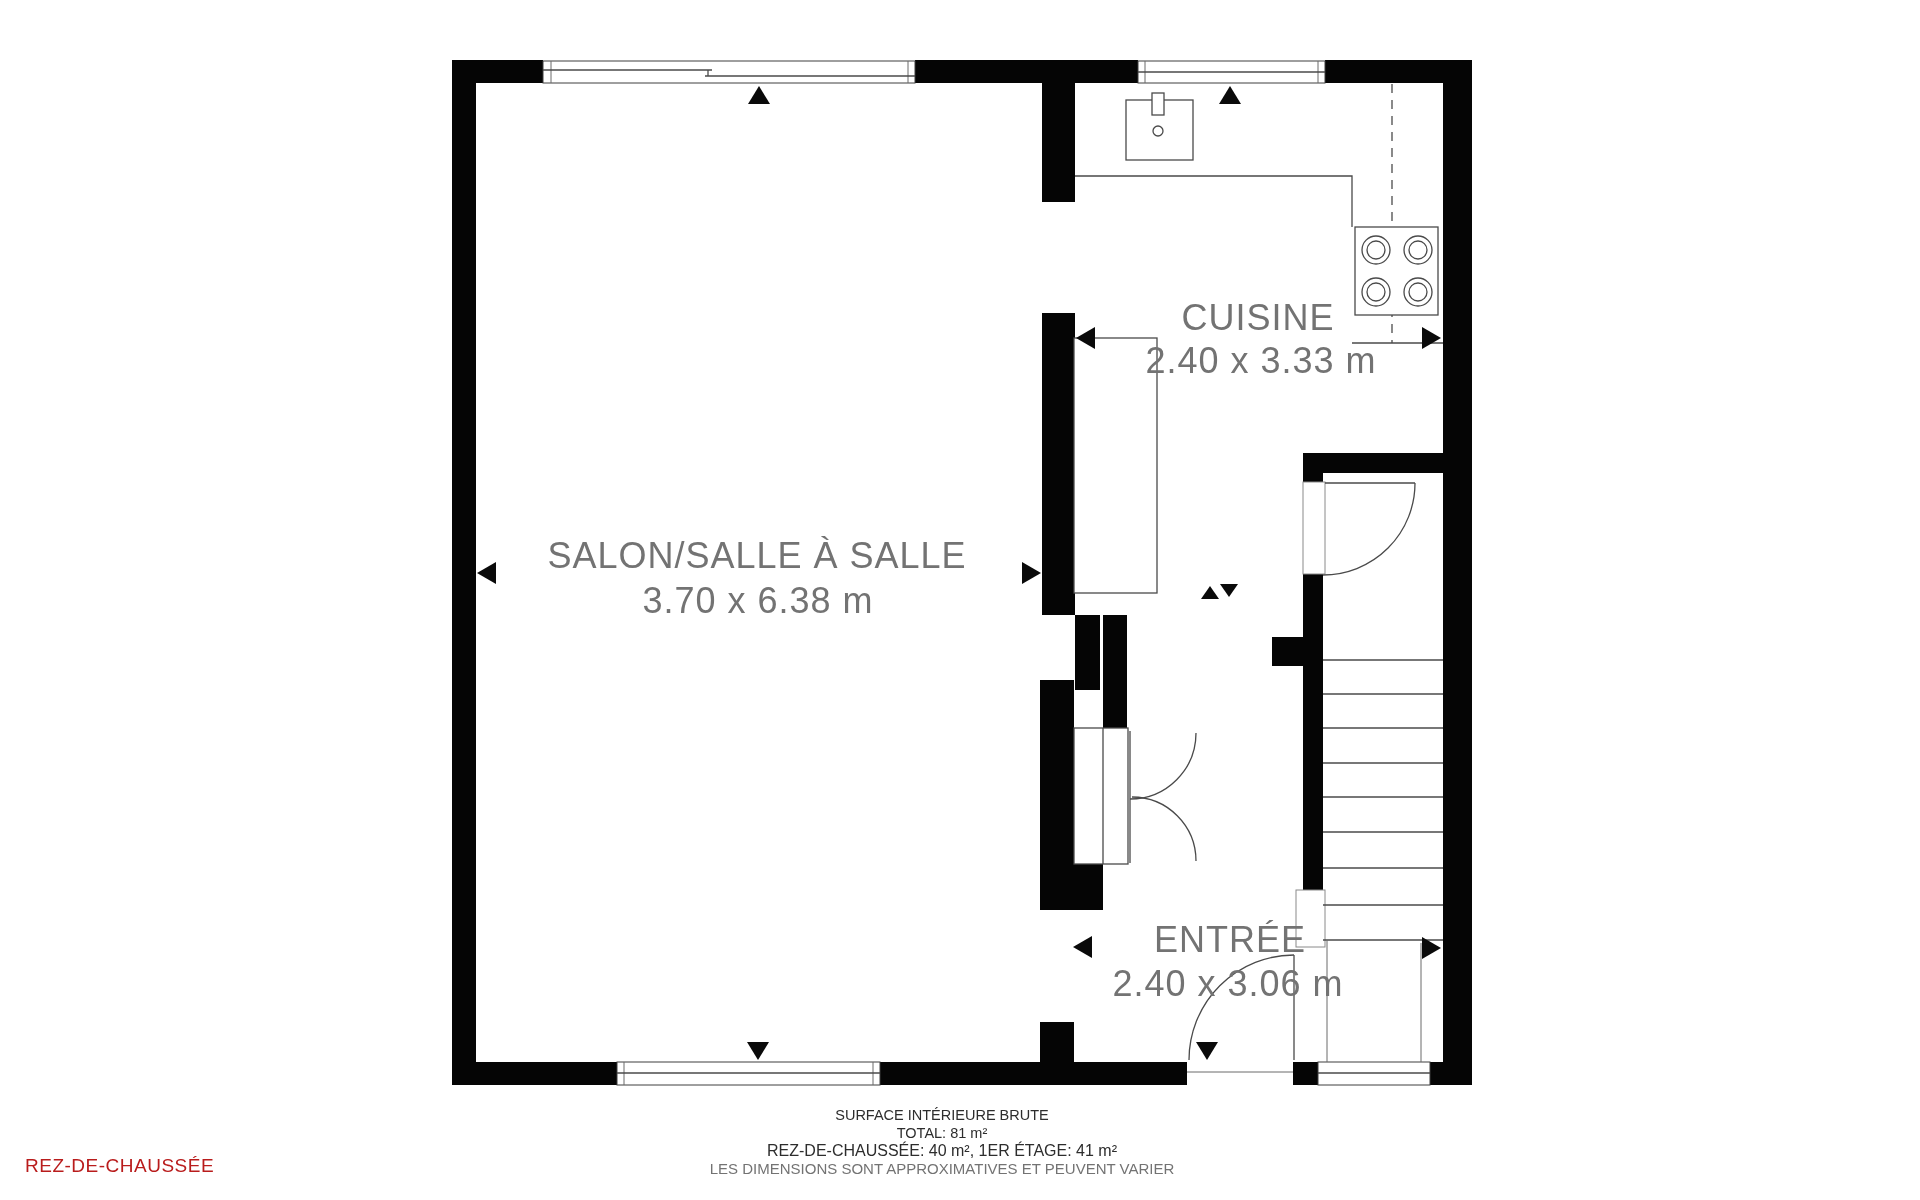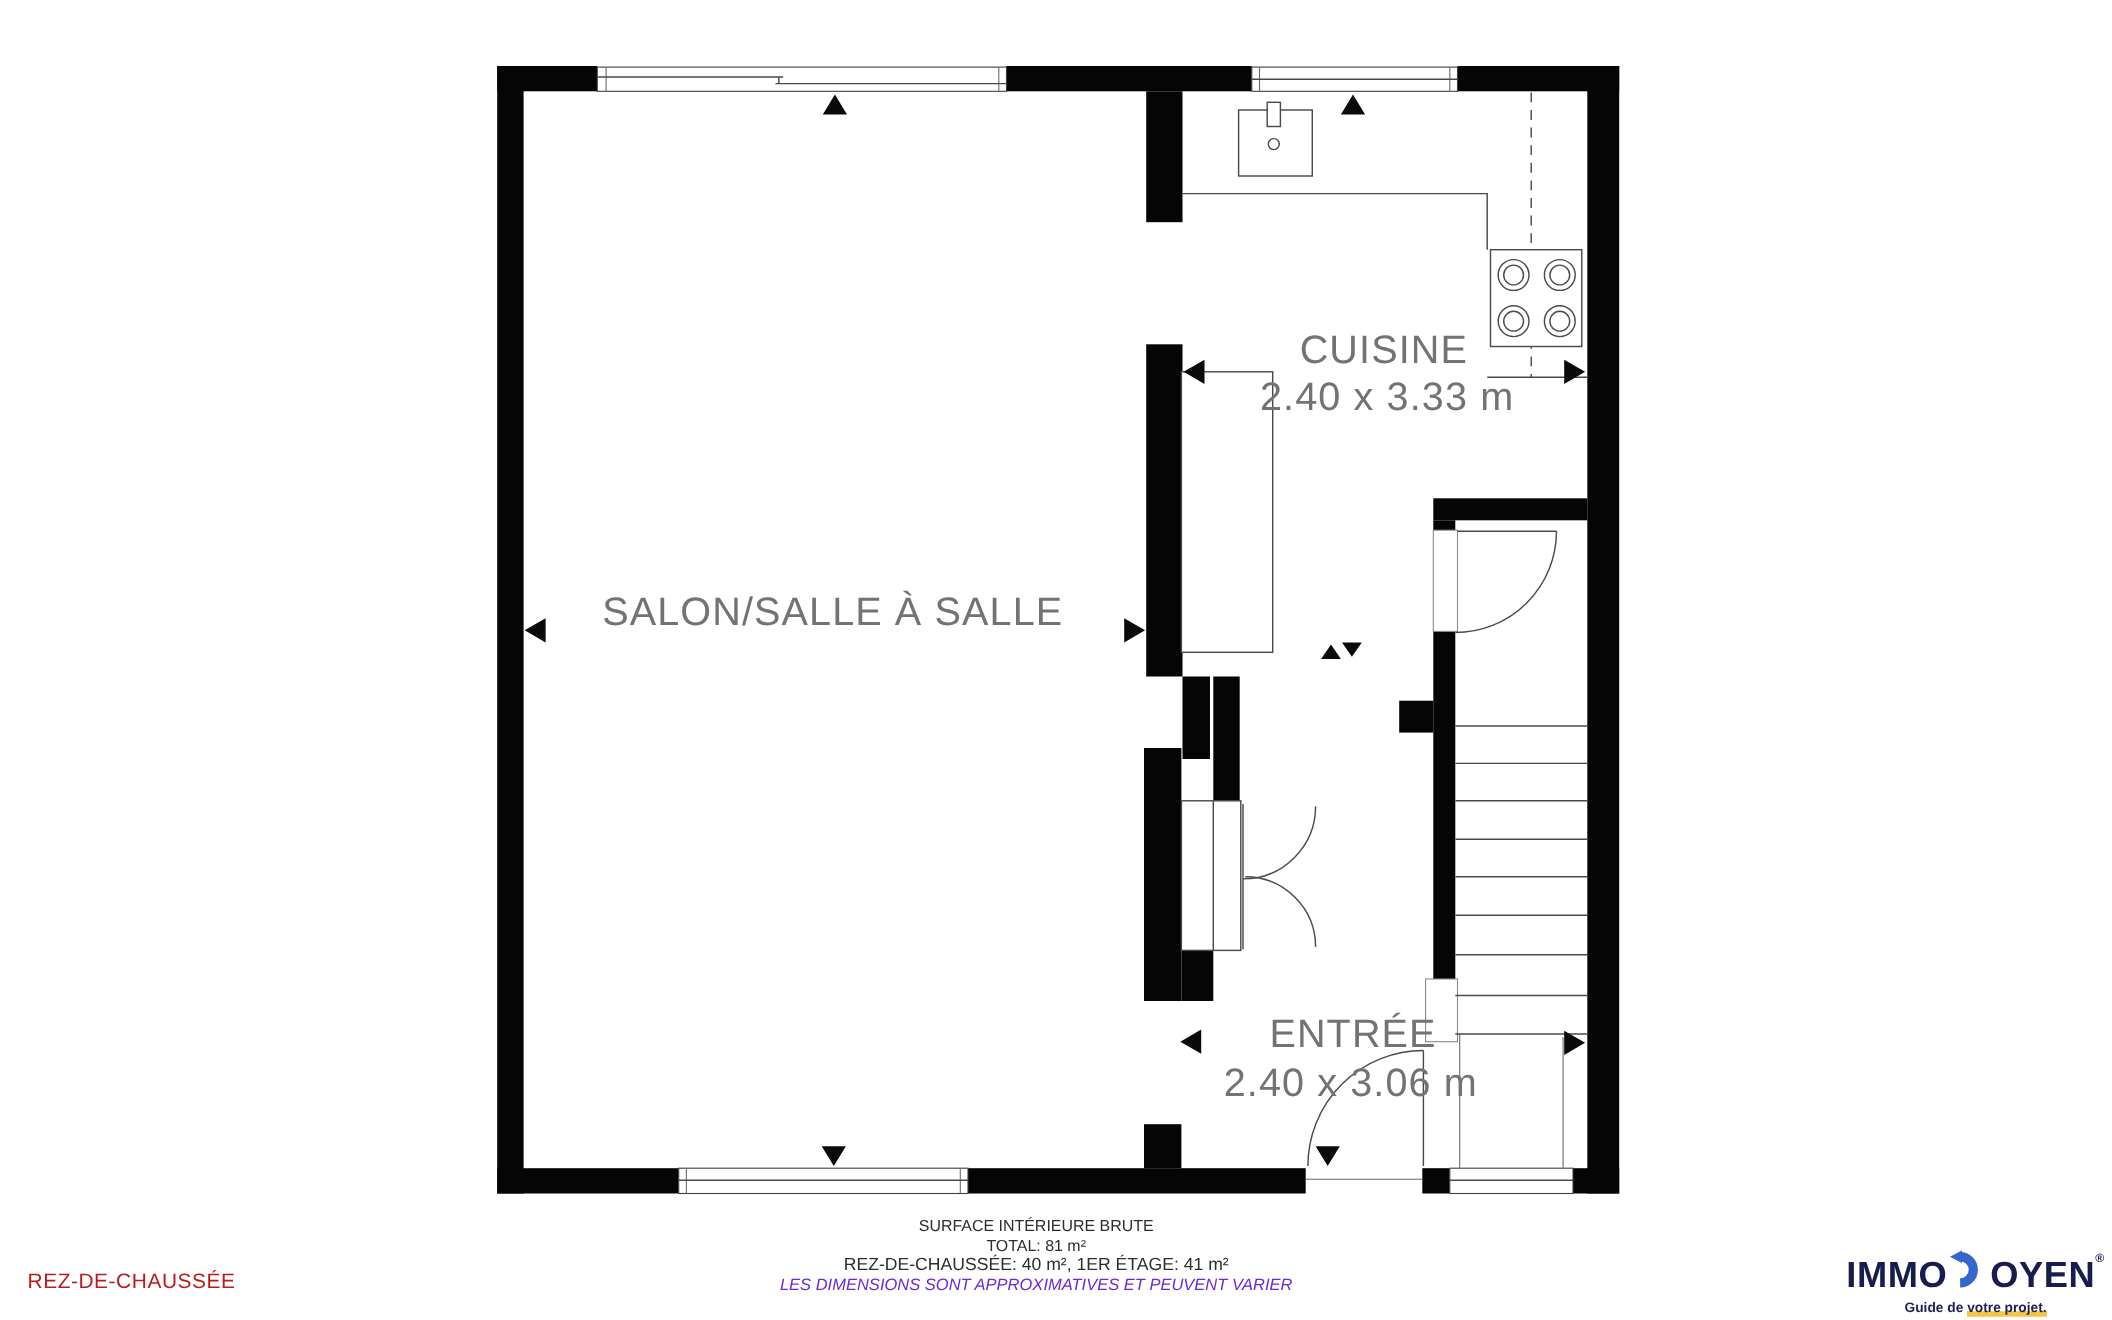--- a/index.html
+++ b/index.html
@@ -7,21 +7,21 @@
          font-family:"Liberation Sans", sans-serif;}
   .plan-svg{position:absolute;left:0;top:0;z-index:1;}
   .room-label{position:absolute;transform:translate(-50%,-50%);white-space:nowrap;
               color:#737373;font-size:36px;letter-spacing:1px;z-index:3;}
   .watermark{position:absolute;transform:translate(-50%,-50%);white-space:nowrap;
              font-size:60px;font-weight:700;letter-spacing:3px;
              color:rgba(135,135,135,0.62);z-index:6;}
   .surface-block{position:absolute;left:942px;top:1106px;transform:translateX(-50%);
                  text-align:center;z-index:10;color:#2d2d2d;font-size:14.5px;line-height:18px;}
   .surface-block .row3{font-size:16px;}
-  .surface-block .disclaimer{color:#6d28d9;font-size:15px;font-style:italic;}
+  .surface-block .disclaimer{color:#737373;font-size:15px;}
   .floor-tag{position:absolute;left:25px;top:1155px;font-size:19px;color:#b91c1c;
              letter-spacing:0.5px;z-index:10;}
   .logo{position:absolute;right:6px;top:1136px;width:236px;text-align:center;z-index:10;}
   .logo-row{display:flex;align-items:center;justify-content:center;
             font-weight:800;font-size:33px;color:#171d4e;letter-spacing:0.5px;}
   .logo-row .dicon{margin:0 1px;display:inline-block;}
   .logo-reg{font-size:11px;font-weight:700;align-self:flex-start;margin-top:2px;}
   .logo-tagline{font-size:12.5px;font-weight:700;color:#1b2153;margin-top:1px;}
   .hl{box-shadow:inset 0 -5px 0 #f6c544;padding-bottom:1px;}
   svg .wall{fill:#050505;}
@@ -159,45 +159,30 @@
       <polygon class="arrow" points="759,86 748,104 770,104"></polygon>
       <polygon class="arrow" points="1230,86 1219,104 1241,104"></polygon>
       <polygon class="arrow" points="758,1060 747,1042 769,1042"></polygon>
       <polygon class="arrow" points="1207,1060 1196,1042 1218,1042"></polygon>
       <polygon class="arrow" points="1210,586 1201,599 1219,599"></polygon>
       <polygon class="arrow" points="1229,597 1220,584 1238,584"></polygon>
     </g>
   </svg>
 
   <div class="room-label" style="left:757px;top:556px;">SALON/SALLE À SALLE</div>
+  <div class="room-label" style="left:758px;top:601px;">3.70 x 6.38 m</div>
   <div class="room-label" style="left:1258px;top:318px;">CUISINE</div>
   <div class="room-label" style="left:1261px;top:361px;">2.40 x 3.33 m</div>
   <div class="room-label" style="left:1230px;top:940px;">ENTRÉE</div>
   <div class="room-label" style="left:1228px;top:984px;">2.40 x 3.06 m</div>
 
 
   <div class="surface-block">
     <div>SURFACE INTÉRIEURE BRUTE</div>
     <div>TOTAL: 81 m²</div>
     <div class="row3">REZ-DE-CHAUSSÉE: 40 m², 1ER ÉTAGE: 41 m²</div>
     <div class="disclaimer">LES DIMENSIONS SONT APPROXIMATIVES ET PEUVENT VARIER</div>
   </div>
 
   <div class="floor-tag">REZ-DE-CHAUSSÉE</div>
 
-  <div class="logo">
-    <div class="logo-row">
-      <span>IMMO</span>
-      <span class="dicon">
-        <svg width="37" height="37" viewBox="0 0 44 44">
-          <path d="M13 36 a14.25 14.25 0 1 0 0 -28.5" fill="none" stroke="#3566cc" stroke-width="10"></path>
-          <polygon points="15,1 15,14.5 2,7.75" fill="#3566cc"></polygon>
-        </svg>
-      </span>
-      <span>OYEN</span>
-      <span class="logo-reg">®</span>
-    </div>
-    <div class="logo-tagline">
-      <span>Guide de </span><span class="hl">votre projet.</span>
-    </div>
-  </div>
 
 </div>
 
 </body></html>

